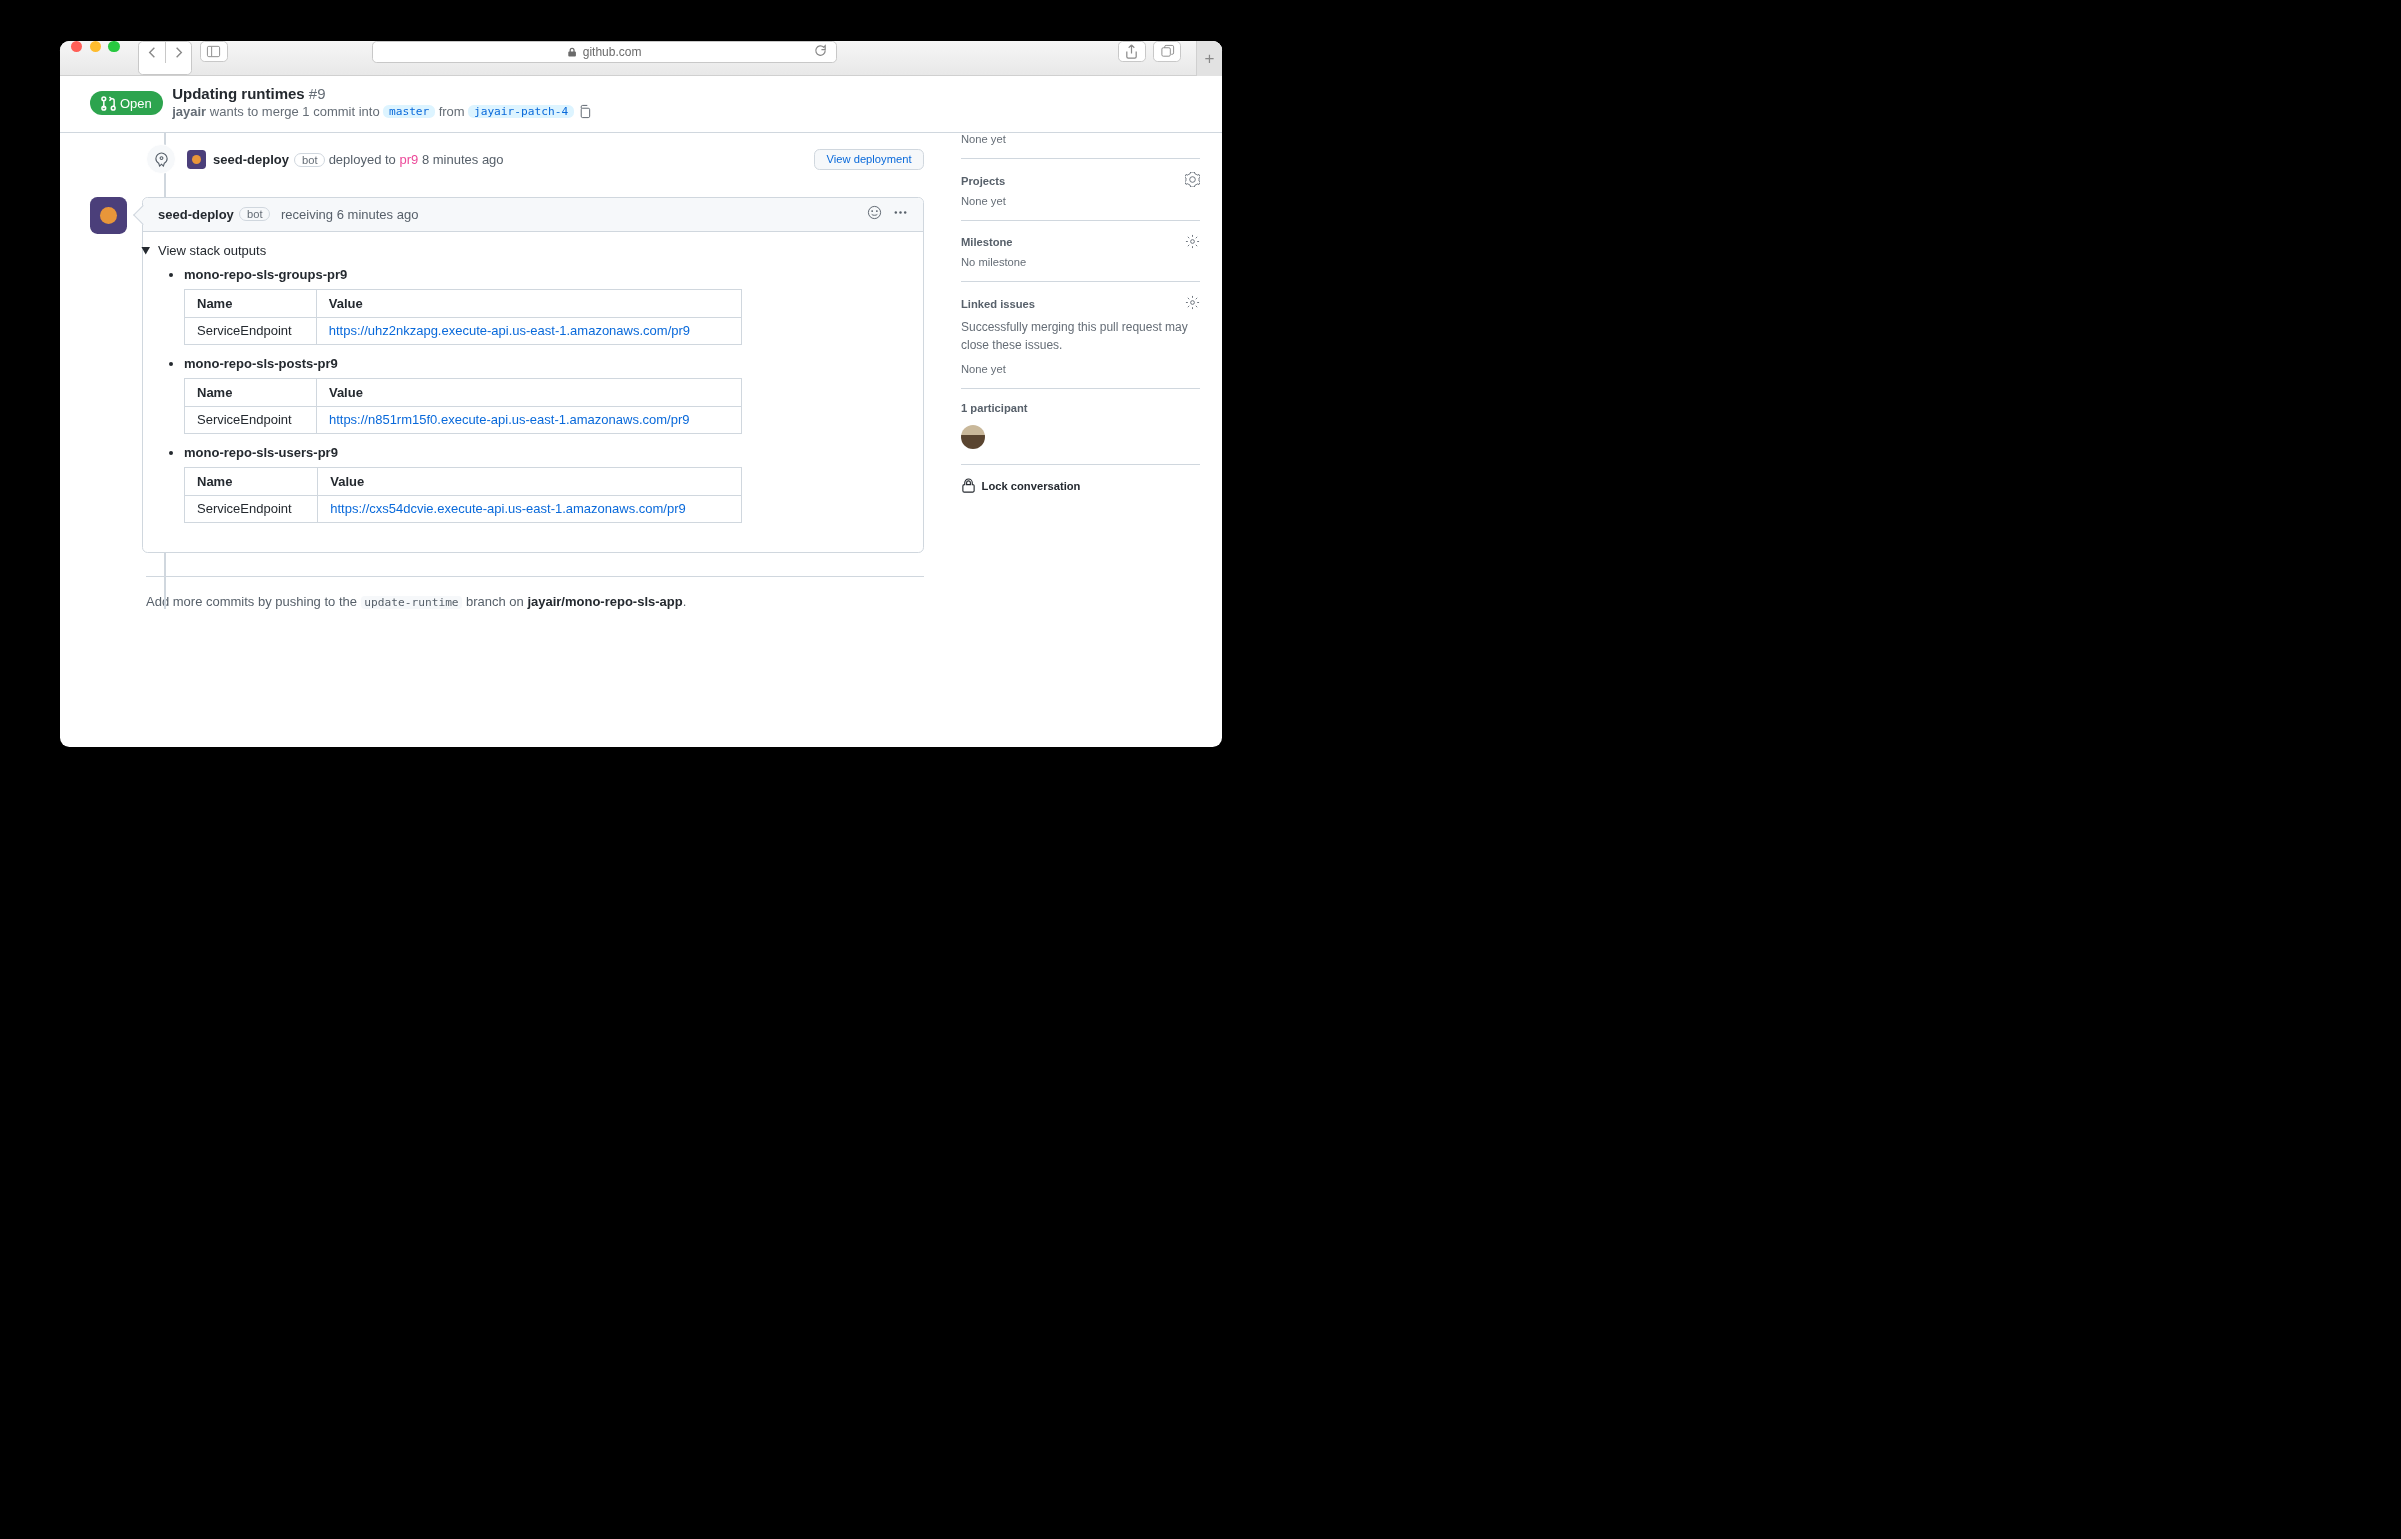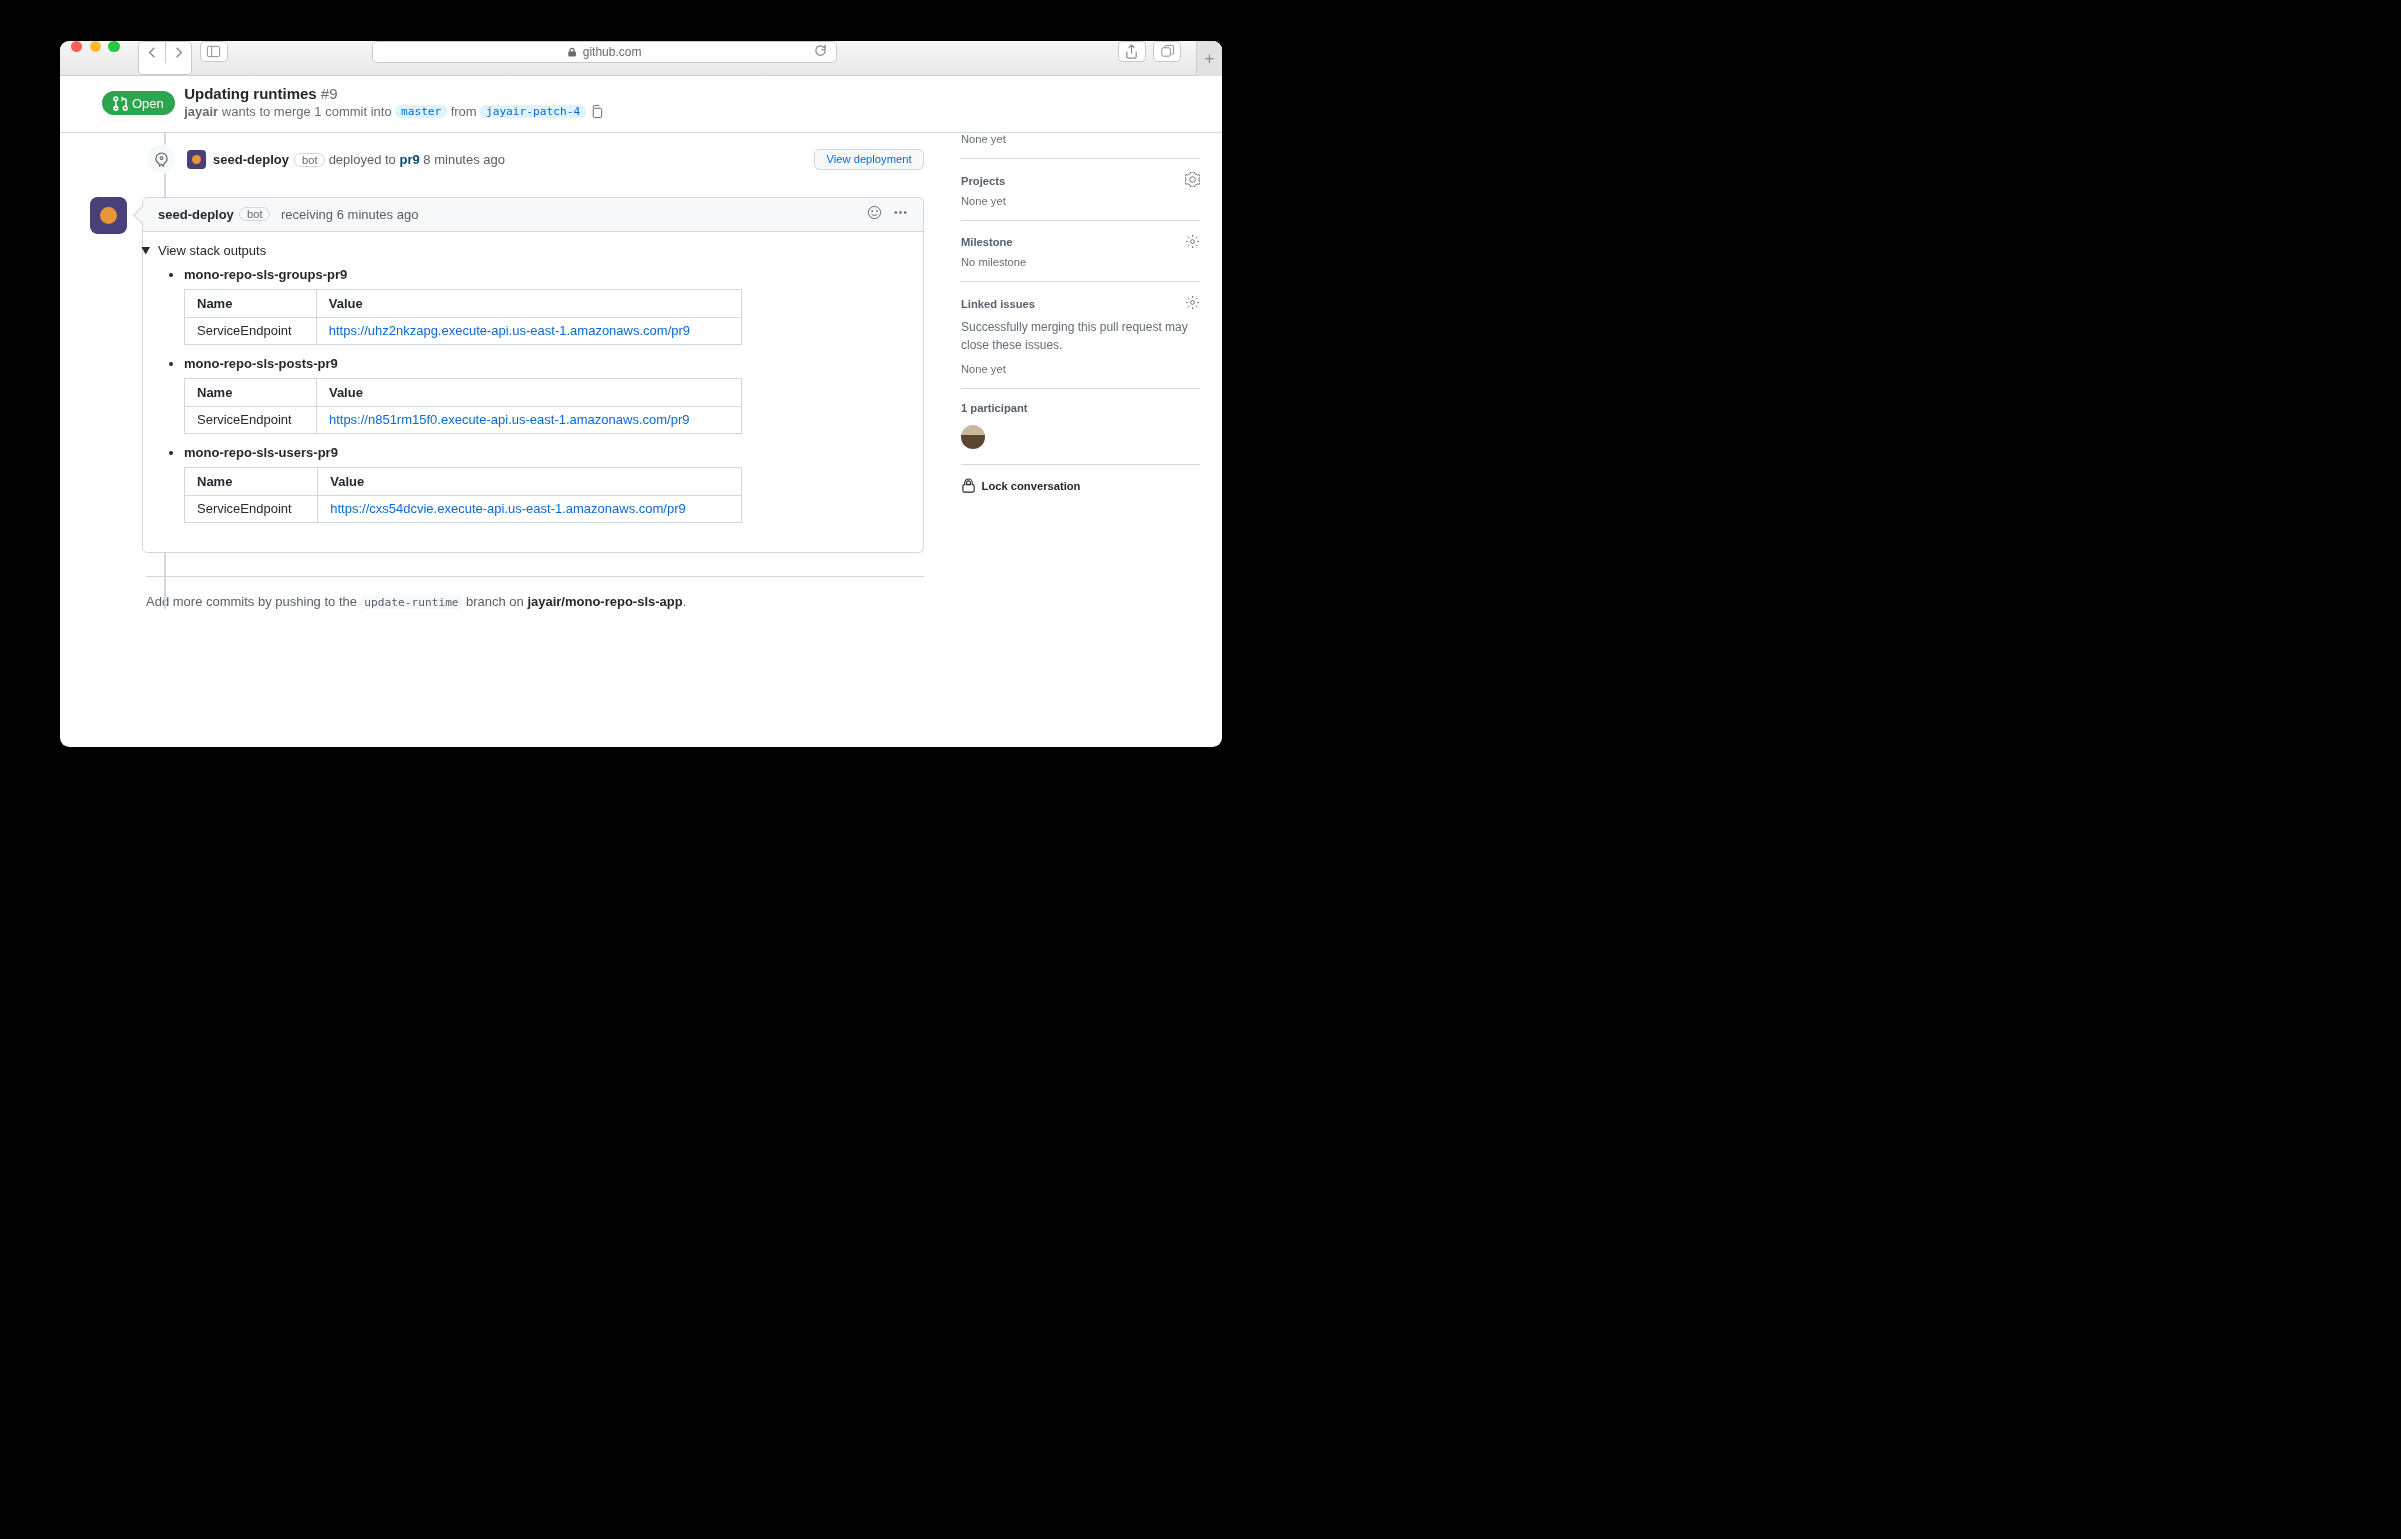--- a/index.html
+++ b/index.html
@@ -114,21 +114,20 @@
     display: inline-flex;
     align-items: center;
     gap: 3.7px;
     background: #2da44e;
     color: #fff;
     padding: 4.7px 11.2px;
     border-radius: 2em;
     font-weight: 500;
     font-size: 13px;
     margin-top: 5.6px;
-    margin-left: 12px;
   }
   .state-badge svg { width: 15px; height: 15px; fill: #fff; }
   .pr-title-row { font-size: 15px; }
   .pr-title { font-weight: 600; }
   .pr-num { color: #656d76; font-weight: 400; }
   .pr-sub {
     color: #656d76;
     font-size: 13px;
     margin-top: 1.9px;
     display: flex;
@@ -205,21 +204,21 @@
   .event-text .actor { font-weight:600; color:#24292f; }
   .bot-badge {
     display:inline-block;
     border:0.9px solid #d0d7de;
     border-radius: 2em;
     padding: 0 6.5px;
     font-size: 11.2px;
     color:#656d76;
     margin-left: 1.9px;
   }
-  .event-text .target { font-weight:700; color:#0c4a6e; }
+  .event-text .target { font-weight:400; color:#ec4899; }
   .view-deploy-btn {
     margin-left:auto;
     border:0.9px solid #d0d7de;
     background:#f6f8fa;
     color:#0969da;
     padding: 3.7px 11.2px;
     border-radius:5.6px;
     font-size: 11.2px;
     font-weight:500;
   }

